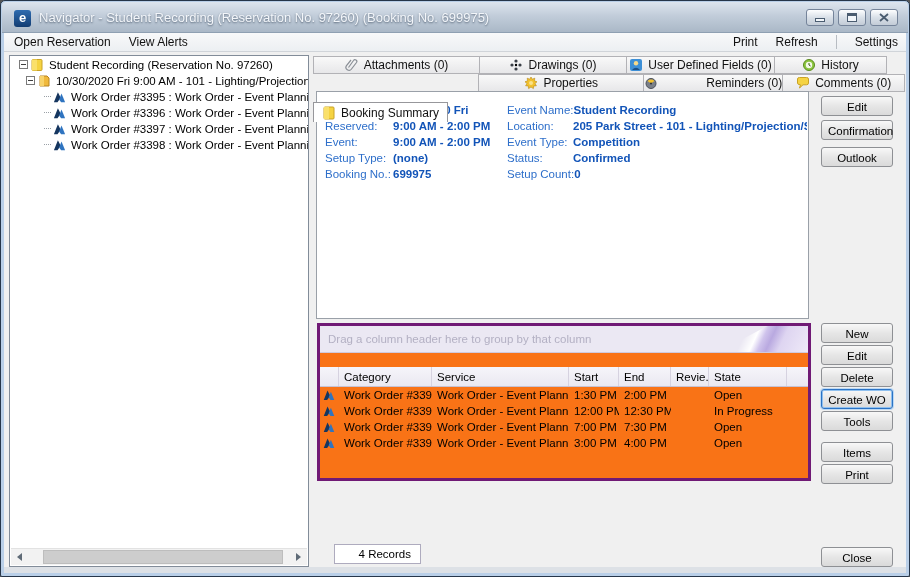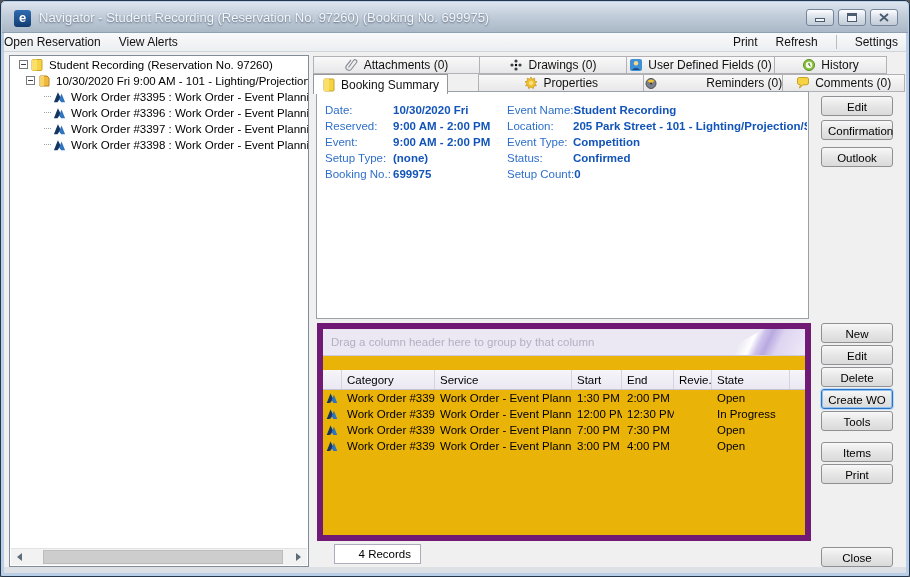--- a/index.html
+++ b/index.html
@@ -19,21 +19,21 @@
   .winbtns{position:absolute;right:10px;top:7px;display:flex;gap:4px;}
   .wbtn{width:28px;height:17px;border:1px solid #75849a;border-radius:3px;
     background:linear-gradient(180deg,#fdfeff,#d9e0e8 50%,#c3ccd7);
     display:flex;align-items:center;justify-content:center;}
   .glyph-min{width:10px;height:4px;border:1px solid #4a5c70;background:#f2f6fa;margin-top:5px;}
   .glyph-max{width:10px;height:9px;border:1px solid #4a5c70;border-top-width:3px;background:#f2f6fa;}
   
   .menubar{position:absolute;left:3px;top:32px;right:3px;height:19px;
     background:linear-gradient(180deg,#f8f9fa,#eceff2);border-bottom:1px solid #d0d4d9;
     display:flex;align-items:center;font-size:12px;color:#111;}
-  .menu-left{display:flex;gap:18px;padding-left:0;}
+  .menu-left{display:flex;gap:18px;padding-left:10px;}
   .menu-right{margin-left:auto;display:flex;align-items:center;gap:18px;padding-right:8px;}
   .menu-item{cursor:default;white-space:nowrap;}
   .menu-sep{width:1px;height:14px;background:#b7bcc2;}
   
   .tree{position:absolute;left:8px;top:54px;width:300px;height:512px;background:#fff;
     border:1px solid #828c99;overflow:hidden;font-size:11.5px;color:#000;}
   .trow{display:flex;align-items:center;height:15px;white-space:nowrap;padding-left:9px;margin-top:1px;}
   .indent1{padding-left:16px;} .indent2{padding-left:34px;}
   .expander{flex:0 0 9px;width:9px;height:9px;border:1px solid #7a7a7a;background:#fff;
     position:relative;margin-right:3px;}
@@ -62,22 +62,22 @@
   .frow{display:flex;height:16px;align-items:center;white-space:nowrap;}
   .flabel{color:#2e6fca;flex:0 0 68px;}
   .fg-right .flabel{flex:0 0 66px;}
   .fvalue{color:#1254b8;font-weight:bold;overflow:hidden;}
   
   .btn{position:absolute;width:72px;height:20px;border:1px solid #8e9094;border-radius:3px;
     background:linear-gradient(180deg,#f8f8f8,#e6e6e6 50%,#dadada);
     font-size:11.5px;color:#000;text-align:center;line-height:18px;}
   .btn.focused{border:1px solid #2a72c4;box-shadow:0 0 0 1px #8fc0ef inset,0 0 0 1px #bcd9f5;}
   
-  .grid{position:absolute;left:316px;top:322px;width:494px;height:218px;background:#eab308;
-    border:6px solid #701a75;overflow:hidden;}
+  .grid{position:absolute;left:316px;top:322px;width:494px;height:158px;background:#f97316;
+    border:3px solid #701a75;overflow:hidden;}
   .groupbar{position:relative;height:27px;background:#ebe8f3;border-bottom:1px solid #cfcadd;
     display:flex;align-items:center;padding-left:8px;font-size:11.5px;color:#b3b0c3;overflow:hidden;}
   .groupbar .deco{position:absolute;right:0;top:0;width:90px;height:100%;
     background:linear-gradient(115deg,rgba(255,255,255,0) 30%,#ffffff 42%,#cfc3ec 50%,#b9a9e0 58%,#ded5f1 70%,#efeaf8 100%);
     clip-path:polygon(100% 0,100% 100%,0 100%,55% 0);}
   .ghead{display:flex;height:20px;background:linear-gradient(180deg,#f6f5fa,#eae8f1);
     border-bottom:1px solid #c6c2d4;font-size:11.5px;color:#000;margin-top:14px;}
   .gh{border-right:1px solid #d6d2e0;display:flex;align-items:center;padding-left:5px;overflow:hidden;white-space:nowrap;}
   .grow{display:flex;height:16px;align-items:center;font-size:11.5px;color:#000;}
   .gc{padding-left:5px;overflow:hidden;white-space:nowrap;}
@@ -226,21 +226,21 @@
     <div class="tab" style="width:113px;">
       <svg class="tabicon" viewBox="0 0 14 14">
           <circle cx="7" cy="7" r="5.5" fill="#8cc63f" stroke="#5a8a1e"></circle>
           <circle cx="7" cy="7" r="3.2" fill="#f4f9ea"></circle>
           <path d="M7 5 L7 7 L8.6 8" stroke="#3a5a12" stroke-width="1" fill="none"></path>
         </svg>
       <span>History</span>
     </div>
   </div>
   <div class="tabrow" style="left:313px;top:73px;right:4px;">
-    <div class="tab active" style="width:142px;">
+    <div class="tab active" style="width:142px;margin-top:28px;">
       <svg class="tabicon" viewBox="0 0 14 14">
           <rect x="2" y="1" width="10" height="12" rx="1" fill="#f5d342" stroke="#c9a227"></rect>
           <rect x="2" y="1" width="5" height="12" fill="#fae06b"></rect>
         </svg>
       <span>Booking Summary</span>
     </div>
     <div class="tab" style="width:175px;margin-left:30px;">
       <svg class="tabicon" viewBox="0 0 14 14">
           <path d="M7 1 L8.2 3.2 L10.8 2.2 L10.4 4.8 L13 5.8 L11 7.5 L12.4 9.8 L9.8 9.9 L9.4 12.6 L7 11 L4.6 12.6 L4.2 9.9 L1.6 9.8 L3 7.5 L1 5.8 L3.6 4.8 L3.2 2.2 L5.8 3.2 Z" fill="#f2c12e" stroke="#b88a12" stroke-width="0.6"></path>
           <circle cx="7" cy="7" r="2" fill="#fae28a"></circle>

